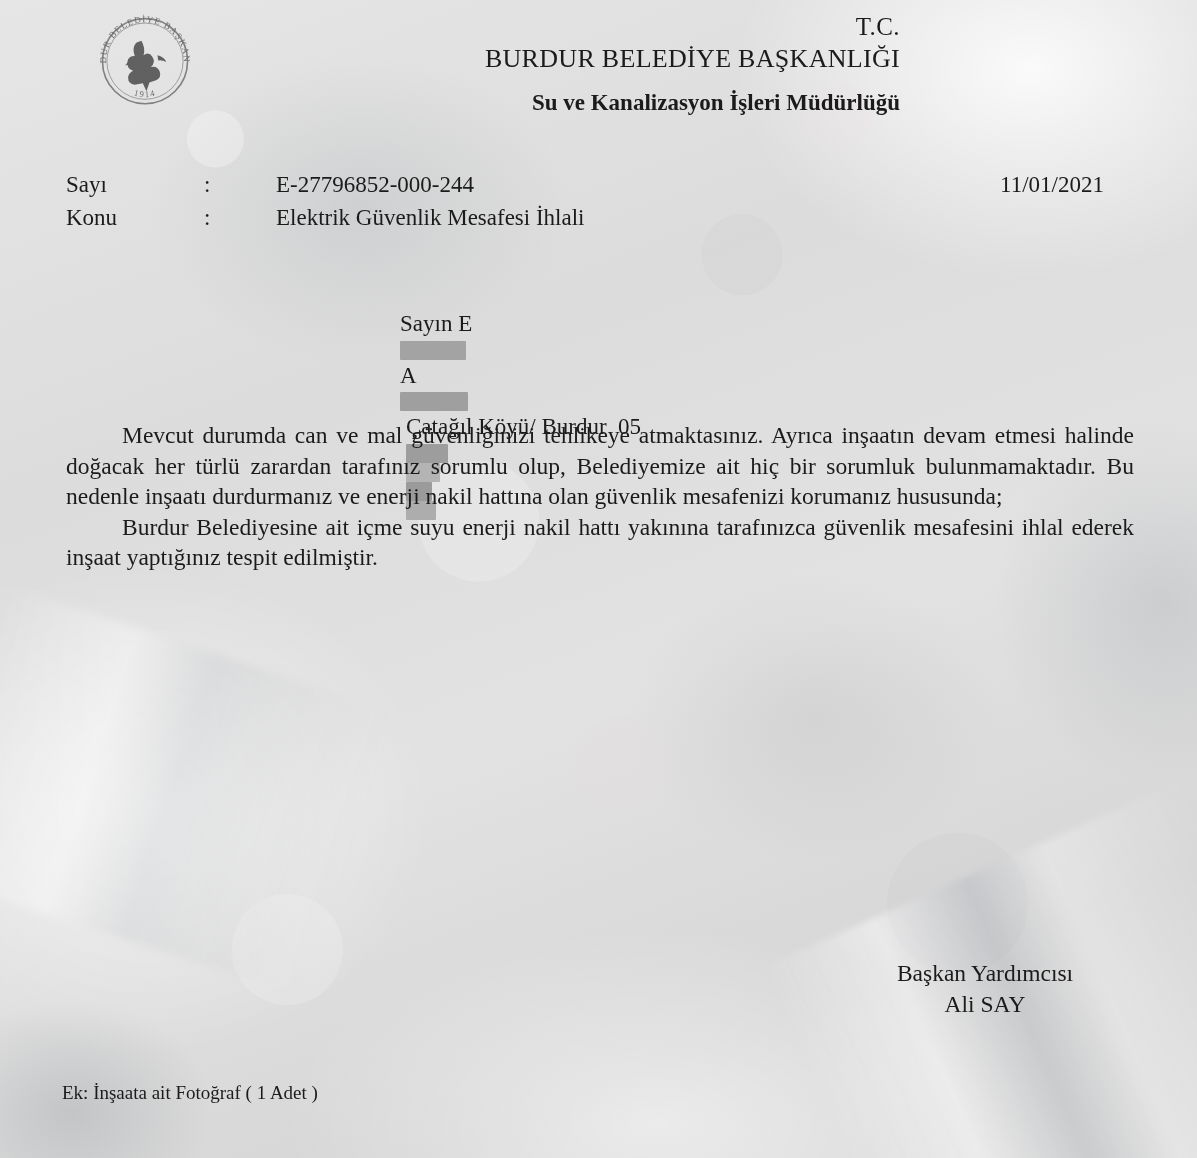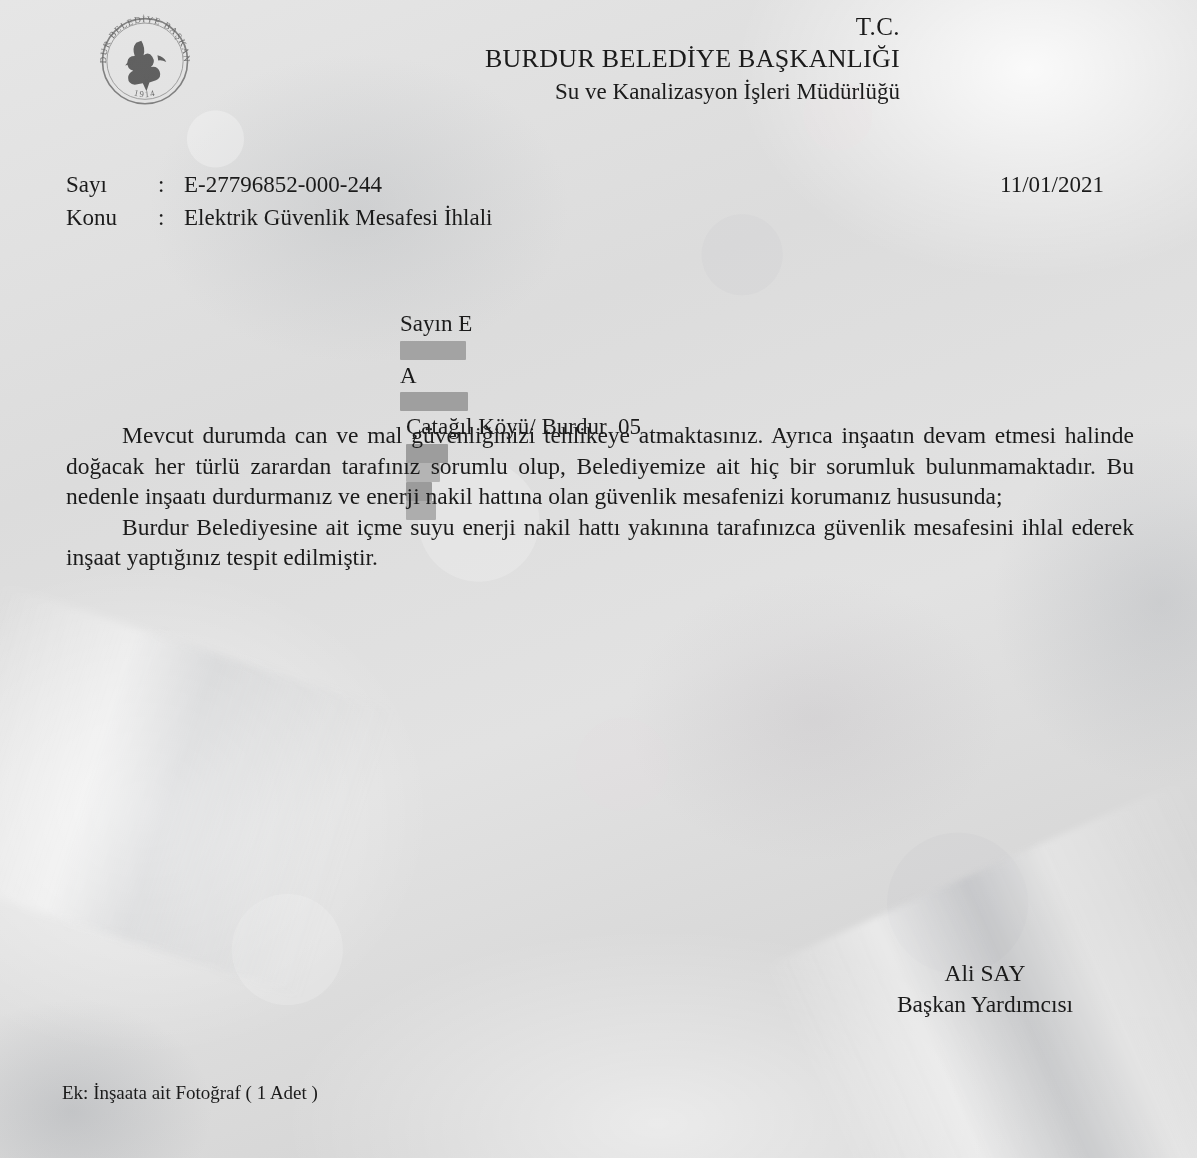--- a/index.html
+++ b/index.html
@@ -95,32 +95,33 @@
     line-height: 1.18;
   }
   .header .tc { font-size: 25px; letter-spacing: 0.4px; }
   .header .org {
     font-size: 26px;
     letter-spacing: 0.3px;
     margin-top: 2px;
   }
   .header .dept {
     font-size: 23px;
-    margin-top: 4px;
+    margin-top: 15px;
+    font-weight: bold;
   }
 
   
   .meta {
     position: absolute;
     left: 66px;
     top: 169px;
     font-size: 23px;
     line-height: 1.42;
   }
-  .meta .row { display: flex; }
+  .meta .row { display: flex; gap: 46px; }
   .meta .lbl { width: 92px; }
   .meta .colon { width: 26px; }
   .meta .val { white-space: nowrap; }
 
   .doc-date {
     position: absolute;
     left: 1000px;
     top: 172px;
     font-size: 23px;
   }
@@ -258,20 +259,20 @@
       </div>
     </div>
 
     <div class="body">
       <p>Mevcut durumda can ve mal güvenliğinizi tehlikeye atmaktasınız. Ayrıca inşaatın devam etmesi halinde doğacak her türlü zarardan tarafınız sorumlu olup, Belediyemize ait  hiç  bir sorumluk bulunmamaktadır. Bu nedenle inşaatı durdurmanız ve enerji nakil hattına olan güvenlik mesafenizi korumanız hususunda;</p>
       <p>Burdur Belediyesine ait içme suyu enerji nakil hattı yakınına tarafınızca güvenlik mesafesini ihlal ederek inşaat yaptığınız tespit edilmiştir.</p>
     </div>
 
 
     <div class="signature">
+      <div>Başkan Yardımcısı</div>
       <div>Ali SAY</div>
-      <div>Başkan Yardımcısı</div>
     </div>
 
     <div class="footer">Ek: İnşaata ait Fotoğraf ( 1 Adet )</div>
 
   </div>
 </div>
 
 </body></html>

